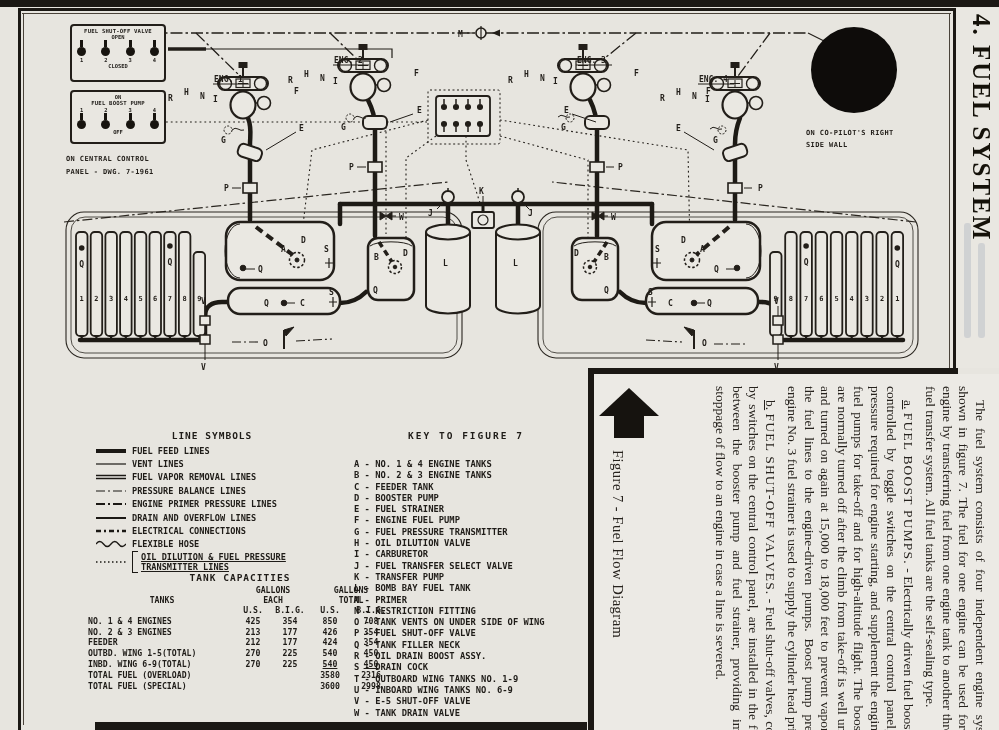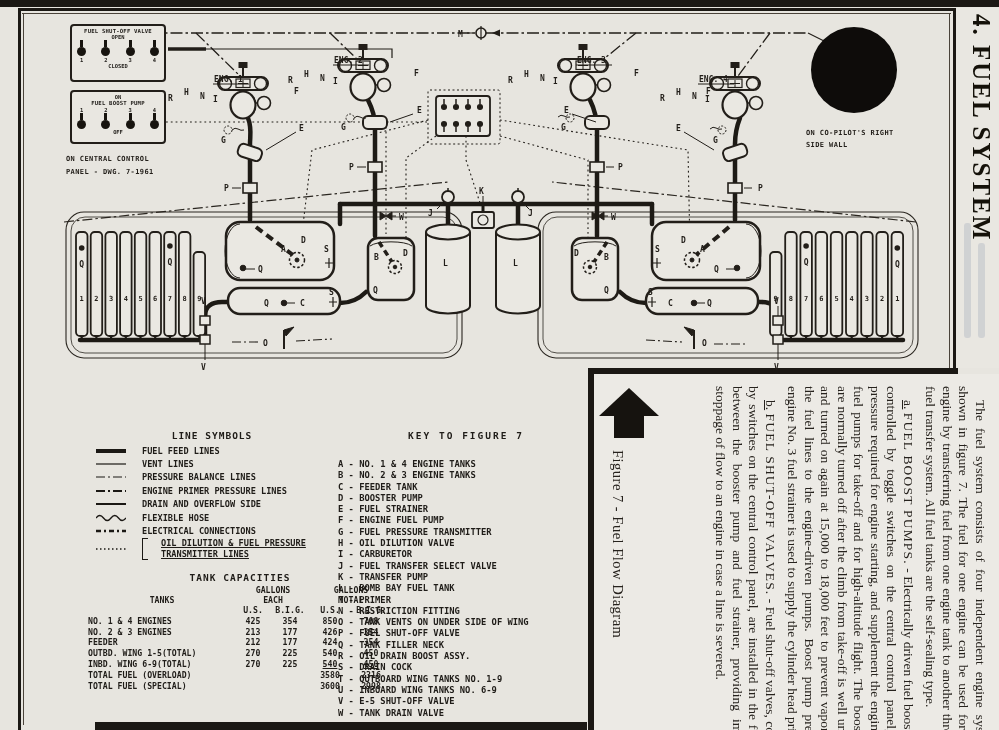--- a/index.html
+++ b/index.html
@@ -13,24 +13,24 @@
             display:flex;flex-direction:column;align-items:center;padding:2px 4px;box-sizing:border-box;}
   .pb-title{font:bold 5.6px "DejaVu Sans Mono",monospace;letter-spacing:.2px;white-space:nowrap;}
   .pb-small{font:bold 5.4px "DejaVu Sans Mono",monospace;}
   .togglerow{display:flex;justify-content:space-between;width:82px;}
   .togglecol{display:flex;flex-direction:column;align-items:center;}
   .tstem{width:3px;height:7px;background:#17140f;}
   .tknob{width:9px;height:9px;border-radius:50%;background:#17140f;}
   .tnum{font:bold 5.4px "DejaVu Sans Mono",monospace;margin-top:1px;}
   
   .blocktitle{font:bold 9.5px "DejaVu Sans Mono",monospace;letter-spacing:1px;text-align:center;}
-  .legendrow{display:flex;align-items:center;height:13.4px;gap:10px;}
+  .legendrow{display:flex;align-items:center;height:13.4px;}
   .legsample{width:30px;margin-right:6px;flex:0 0 30px;display:flex;align-items:center;}
   .legtext{font:bold 8.6px "DejaVu Sans Mono",monospace;white-space:nowrap;}
-  .keyrow{font:bold 8.8px "DejaVu Sans Mono",monospace;height:11.3px;white-space:nowrap;}
+  .keyrow{font:bold 8.8px "DejaVu Sans Mono",monospace;height:11.3px;white-space:nowrap;margin-left:16px;}
   .caps{font:bold 8.2px "DejaVu Sans Mono",monospace;}
   .capsgrid{display:grid;grid-template-columns:148px 34px 40px 40px 42px;}
   .capsgrid div{height:10.8px;white-space:nowrap;}
   .cnum{text-align:center;}
   .u{text-decoration:underline;}
   
   .rotwrap{position:absolute;overflow:hidden;}
   .rot{position:absolute;transform-origin:0 0;transform:rotate(90deg);}
   .bodytext{width:390px;font-family:"Liberation Serif",serif;font-size:13.5px;line-height:16.5px;
             text-align:justify;color:#26221d;}
@@ -537,56 +537,65 @@
       <span class="legsample">
           <svg width="30" height="8">
             <line x1="0" y1="4" x2="30" y2="4" stroke="#1b1814" stroke-width="1.2"></line>
           </svg>
         </span>
       <span class="legtext">VENT LINES</span>
       </div>
     <div class="legendrow">
       <span class="legsample">
           <svg width="30" height="8">
+            <line x1="0" y1="2.5" x2="30" y2="2.5" stroke="#1b1814" stroke-width="1.5"></line>
+            <line x1="0" y1="5.5" x2="30" y2="5.5" stroke="#1b1814" stroke-width="1.5"></line>
+          </svg>
+        </span>
+      <span class="legtext">FUEL VAPOR REMOVAL LINES</span>
+      </div>
+    <div class="legendrow">
+      <span class="legsample">
+          <svg width="30" height="8">
             <line x1="0" y1="4" x2="30" y2="4" stroke="#1b1814" stroke-width="1.1" stroke-dasharray="9 3 2 3"></line>
           </svg>
         </span>
       <span class="legtext">PRESSURE BALANCE LINES</span>
       </div>
     <div class="legendrow">
       <span class="legsample">
           <svg width="30" height="8">
             <line x1="0" y1="4" x2="30" y2="4" stroke="#1b1814" stroke-width="1.8" stroke-dasharray="9 3 2 3"></line>
           </svg>
         </span>
       <span class="legtext">ENGINE PRIMER PRESSURE LINES</span>
       </div>
     <div class="legendrow">
       <span class="legsample">
           <svg width="30" height="8">
             <line x1="0" y1="4" x2="30" y2="4" stroke="#1b1814" stroke-width="2"></line>
           </svg>
         </span>
-      <span class="legtext">DRAIN AND OVERFLOW SIDE</span>
+      <span class="legtext">DRAIN AND OVERFLOW LINES</span>
       </div>
     <div class="legendrow">
       <span class="legsample">
+          <svg width="30" height="8">
+            <line x1="0" y1="4" x2="30" y2="4" stroke="#1b1814" stroke-width="2.6" stroke-dasharray="5 3 2 3"></line>
+          </svg>
+        </span>
+      <span class="legtext">ELECTRICAL CONNECTIONS</span>
+      </div>
+    <div class="legendrow">
+      <span class="legsample">
           <svg width="30" height="10">
             <path d="M0 5 q3.75 -5 7.5 0 q3.75 5 7.5 0 q3.75 -5 7.5 0 q3.75 5 7.5 0" stroke="#1b1814" stroke-width="1.3" fill="none"></path>
           </svg>
         </span>
       <span class="legtext">FLEXIBLE HOSE</span>
-      </div>
-    <div class="legendrow">
-      <span class="legsample">
-          <svg width="30" height="8">
-            <line x1="0" y1="4" x2="30" y2="4" stroke="#1b1814" stroke-width="2.6" stroke-dasharray="5 3 2 3"></line>
-          </svg>
-        </span>
-      <span class="legtext">ELECTRICAL CONNECTIONS</span>
       </div>
     <div class="legendrow" style="height:22px;align-items:center;text-decoration:underline;">
       <span class="legsample">
           <svg width="30" height="8">
             <line x1="0" y1="4" x2="30" y2="4" stroke="#1b1814" stroke-width="1.4" stroke-dasharray="1.5 2.5"></line>
           </svg>
         </span>
       <span style="width:5px;height:20px;border-left:1.6px solid #1b1814;border-top:1.6px solid #1b1814;border-bottom:1.6px solid #1b1814;margin-right:3px;"></span>
       <span class="legtext" style="line-height:10.5px;">
         <div>OIL DILUTION &amp; FUEL PRESSURE</div>

